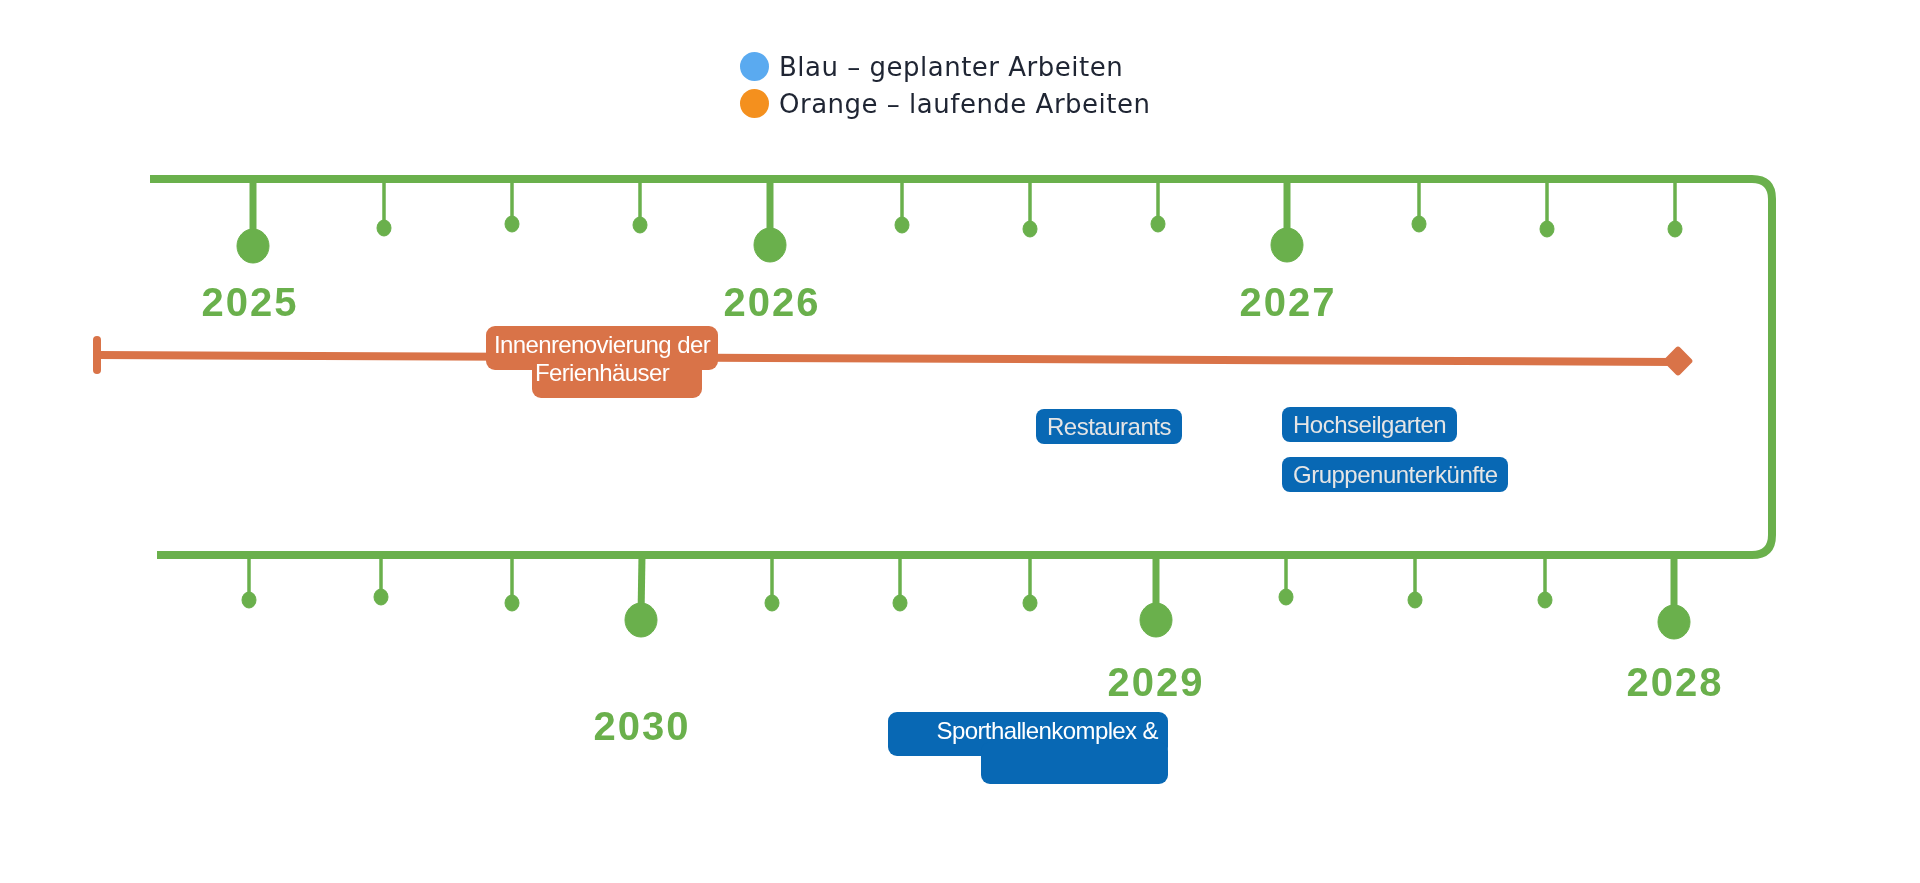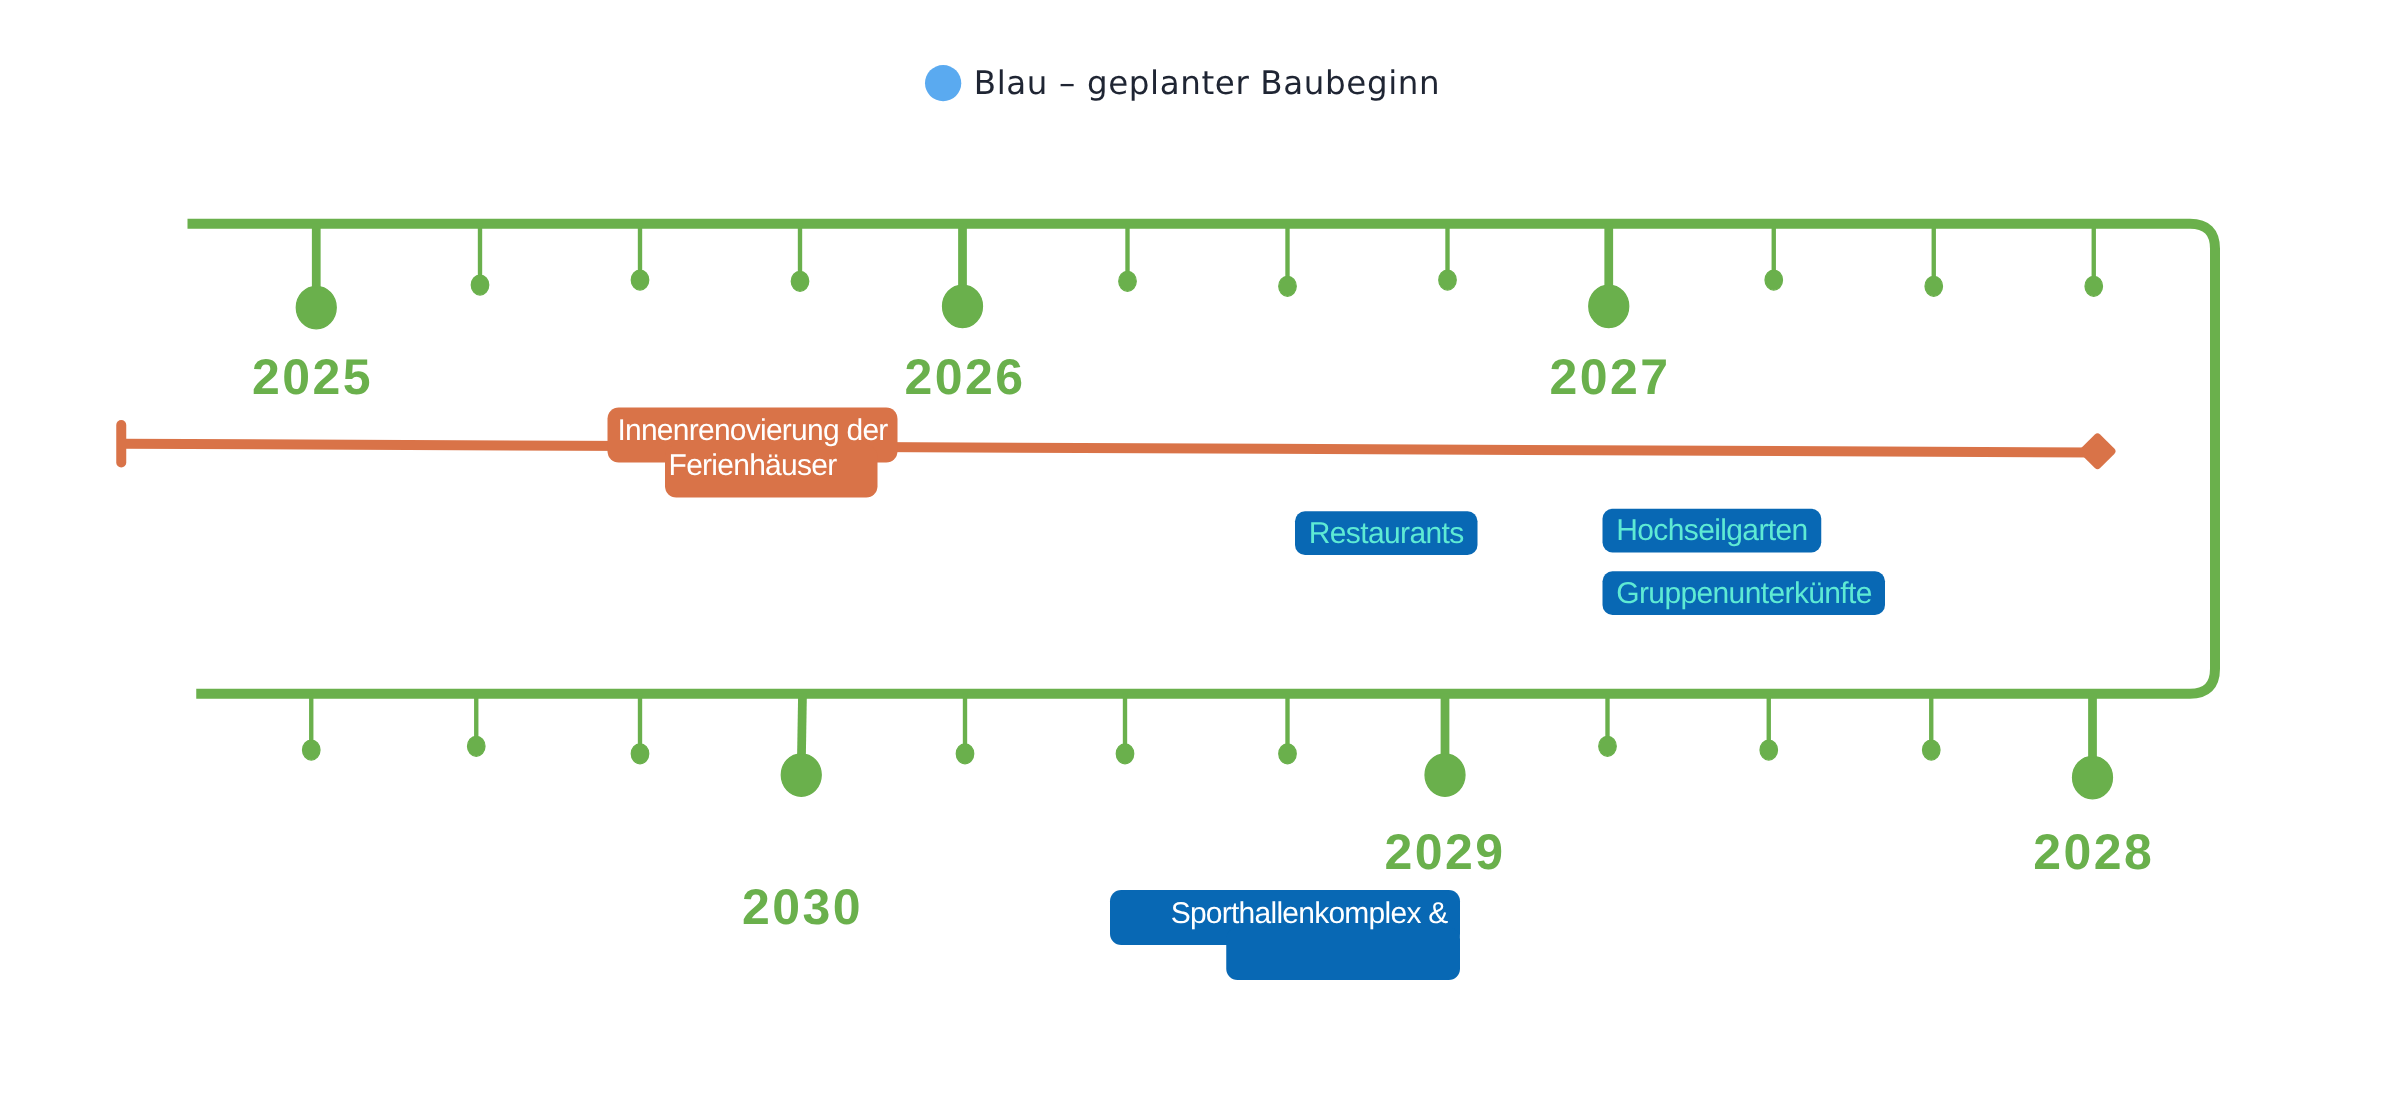--- a/index.html
+++ b/index.html
@@ -5,21 +5,21 @@
   html, body { margin: 0; padding: 0; background: #ffffff; }
   body { width: 1920px; height: 883px; position: relative; overflow: hidden;
          font-family: "Liberation Sans", "DejaVu Sans", sans-serif; }
   #canvas { position: absolute; left: 0; top: 0; width: 1920px; height: 883px; }
   .legend { position: absolute; left: 740px; top: 48px; }
   .legend-item { display: flex; align-items: center; height: 37px; }
   .legend-dot { width: 29px; height: 29px; border-radius: 50%; margin-right: 10px; }
   .legend-label { font-family: "DejaVu Sans", sans-serif; font-size: 26px; color: #1f2533; letter-spacing: 0.5px; }
   .year { position: absolute; font-family: "Liberation Sans", sans-serif; font-weight: bold;
           font-size: 40px; color: #6ab04c; letter-spacing: 2px; transform: translateX(-50%); }
-  .tag { position: absolute; color: #5eead4; font-family: "Liberation Sans", sans-serif;
+  .tag { position: absolute; color: #e5e5e5; font-family: "Liberation Sans", sans-serif;
          font-size: 24px; line-height: 27px; padding: 4px 11px; border-radius: 8px; white-space: nowrap;
          letter-spacing: -0.5px; }
   .tag.blue { background: #0868b4; }
   .tag-line { display: block; }
   .orange-tag { position: absolute; left: 486px; top: 326px; width: 232px; height: 72px; }
   .orange-tag .row1 { position: absolute; left: 0; top: 0; width: 232px; height: 44px; background: #d97348; border-radius: 9px; }
   .orange-tag .row2 { position: absolute; left: 46px; top: 30px; width: 170px; height: 42px; background: #d97348; border-radius: 9px; }
   .orange-tag .txt { position: absolute; left: 0; top: 5px; width: 232px; text-align: center; color: #fff;
                      font-size: 24px; line-height: 28px; letter-spacing: -0.6px; }
   .sport-tag { position: absolute; left: 888px; top: 712px; width: 280px; height: 90px; }
@@ -92,21 +92,25 @@
   <g>
     <line x1="97" y1="355" x2="1675" y2="362" stroke="#d97348" stroke-width="8"></line>
     <line x1="97" y1="340" x2="97" y2="370" stroke="#d97348" stroke-width="8" stroke-linecap="round"></line>
     <rect x="1667" y="350" width="22" height="22" rx="3" transform="rotate(45 1678 361)" fill="#d97348"></rect>
   </g>
 </svg>
 
 <div class="legend">
   <div class="legend-item">
     <span class="legend-dot" style="background:#5aaaf0"></span>
-    <span class="legend-label">Blau – geplanter Baubeginn</span>
+    <span class="legend-label">Blau – geplanter Arbeiten</span>
+  </div>
+  <div class="legend-item">
+    <span class="legend-dot" style="background:#f4901e"></span>
+    <span class="legend-label">Orange – laufende Arbeiten</span>
   </div>
 </div>
 
 <div class="year" style="left:250px; top:280px;">2025</div>
 <div class="year" style="left:772px; top:280px;">2026</div>
 <div class="year" style="left:1288px; top:280px;">2027</div>
 <div class="year" style="left:642px; top:660px;margin-top:44px;">2030</div>
 <div class="year" style="left:1156px; top:660px;">2029</div>
 <div class="year" style="left:1675px; top:660px;">2028</div>
 

